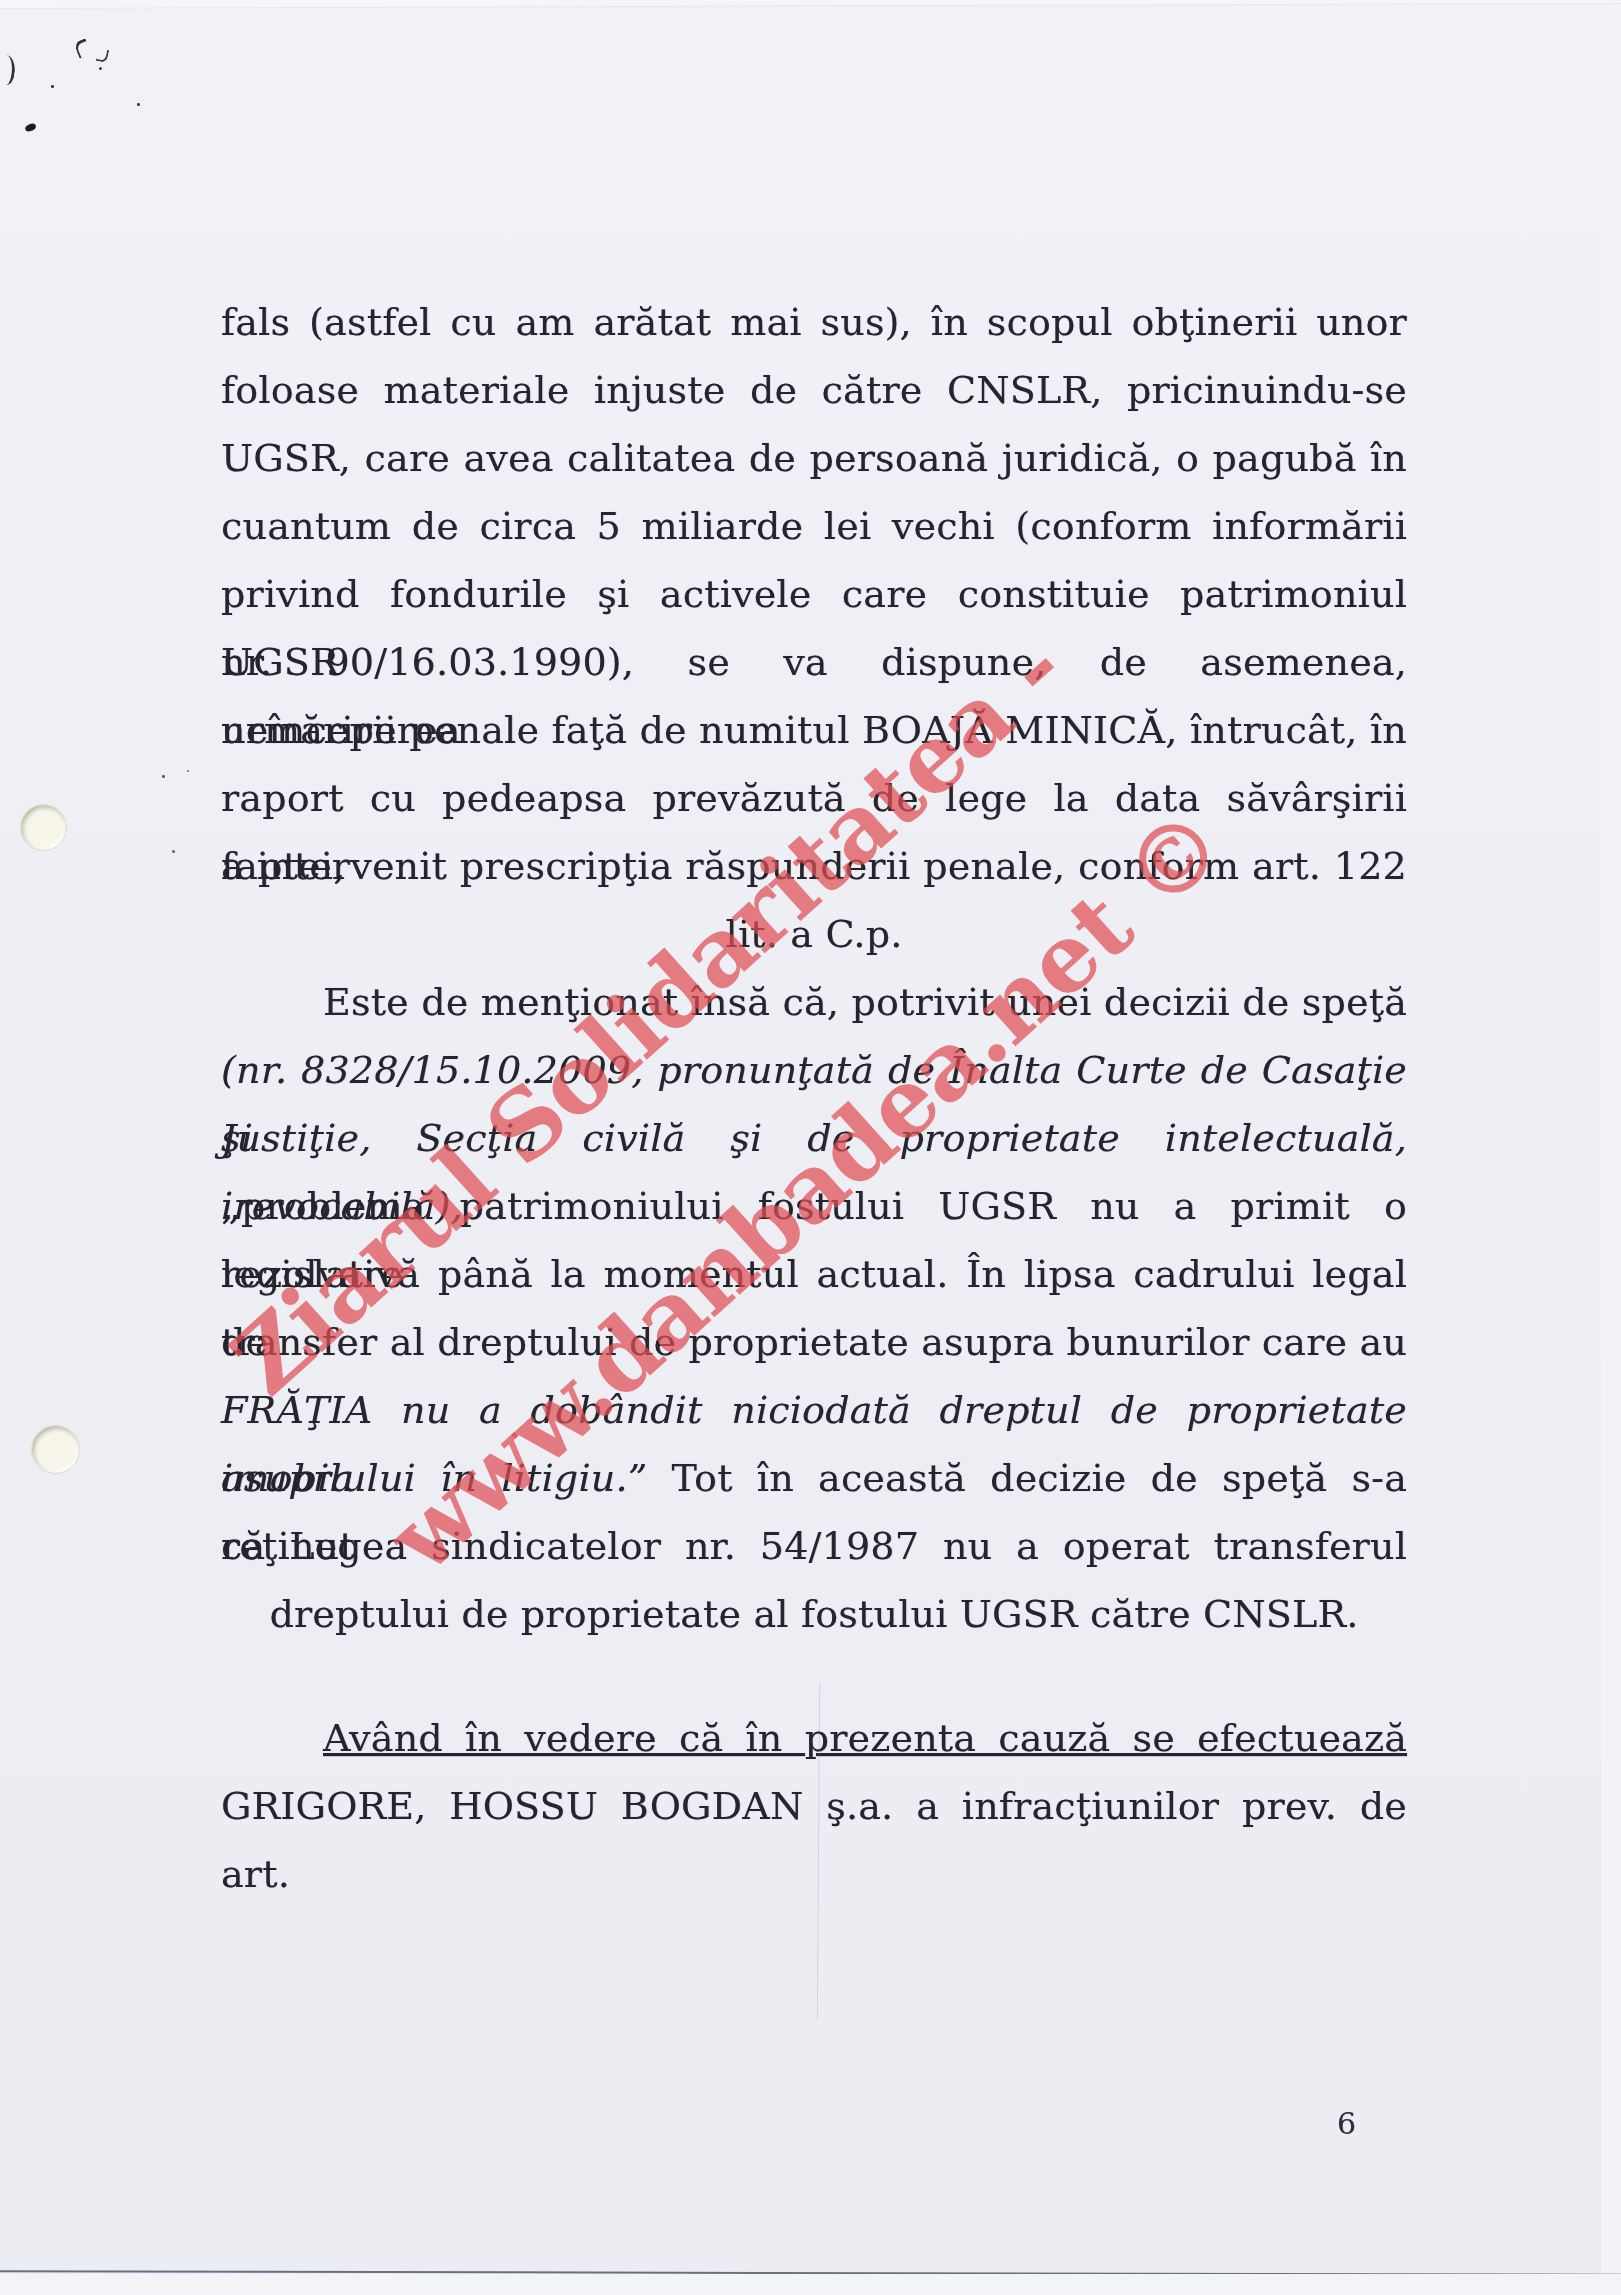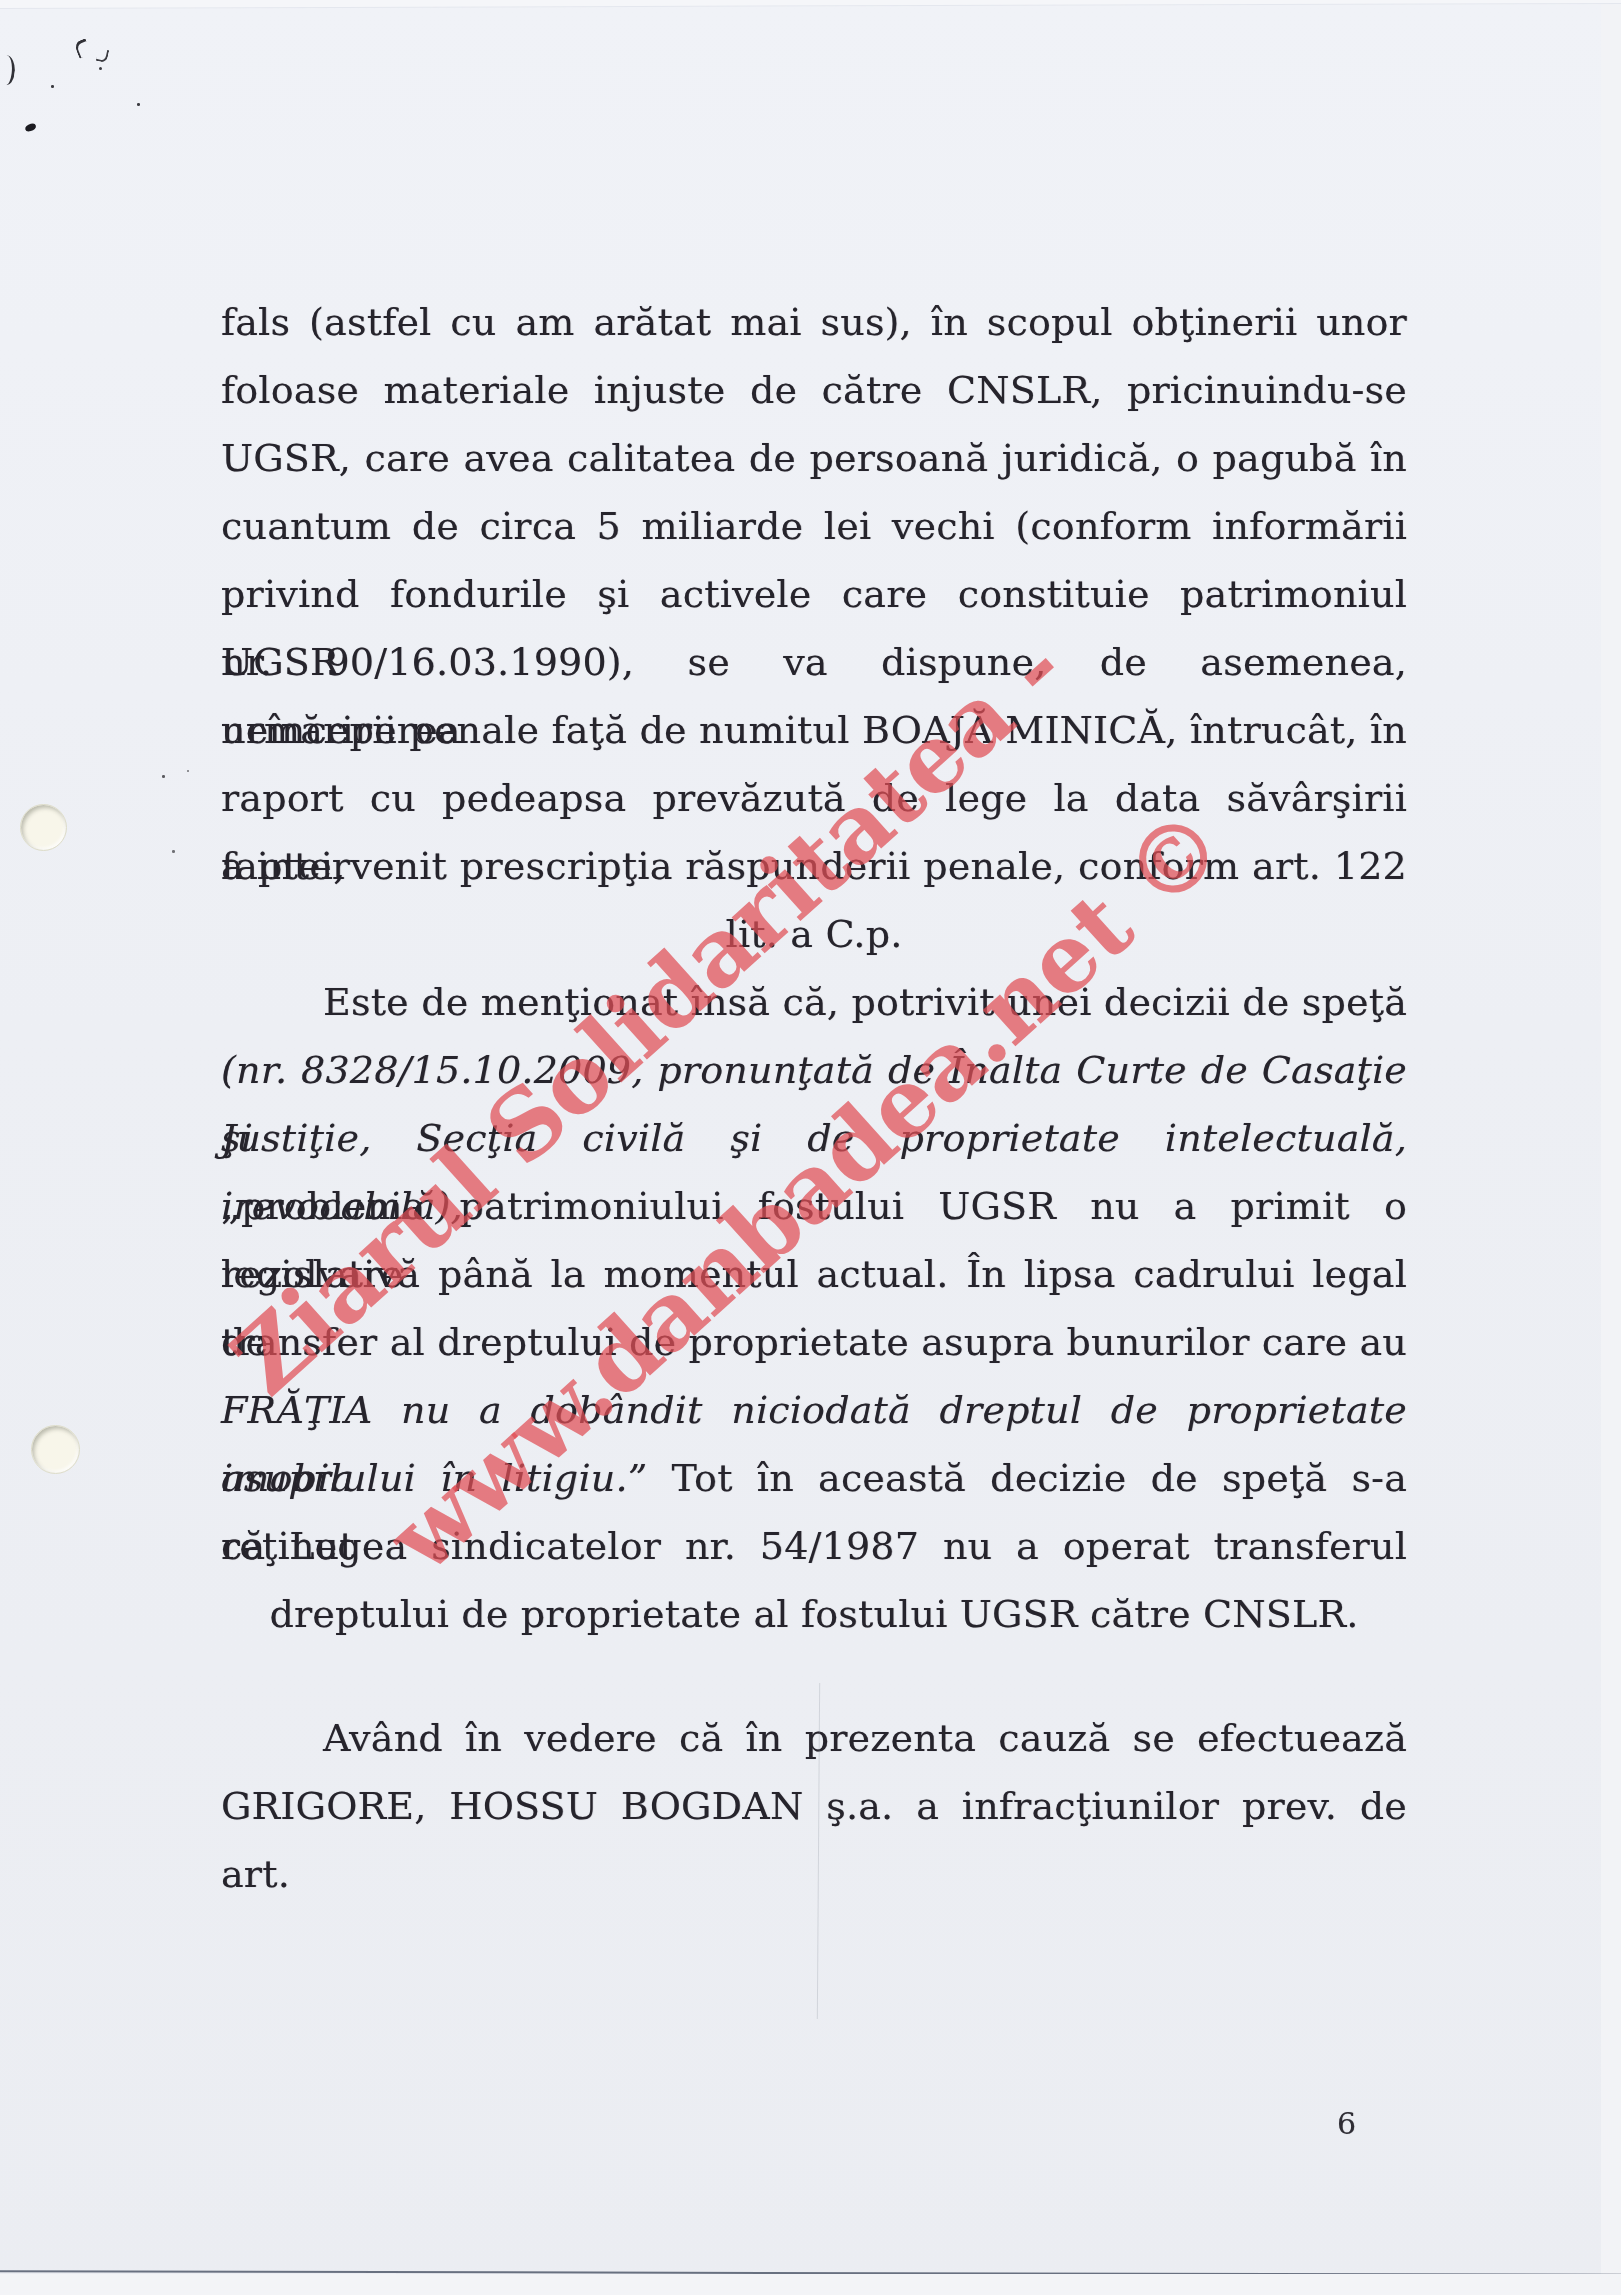--- a/index.html
+++ b/index.html
@@ -20,21 +20,21 @@
   }
   
   #text-block{
     position:absolute; left:221px; top:288px; width:1186px;
     font-size:38px; color:#26242c; letter-spacing:0.2px;
     text-shadow:0.3px 0.4px 0.7px rgba(38,34,42,0.45);
   }
   .line{ height:68px; line-height:68px; text-align:center; }
   .line.just{ text-align:justify; text-align-last:justify; text-justify:inter-word; }
   .line.ind{ text-indent:102px; }
-  .line.gap{ margin-top:56px; }
+  .line.gap{ margin-top:56px;text-decoration:underline; }
   .line .it{ font-style:italic; }
   
   .watermark{
     position:absolute; left:-261px; top:866px; width:1976px;
     transform:rotate(-42deg);
     text-align:center; font-weight:bold; font-size:94px;
     letter-spacing:-1.3px; white-space:nowrap;
     pointer-events:none;
   }
   .wm-line{ height:237px; line-height:237px; }

